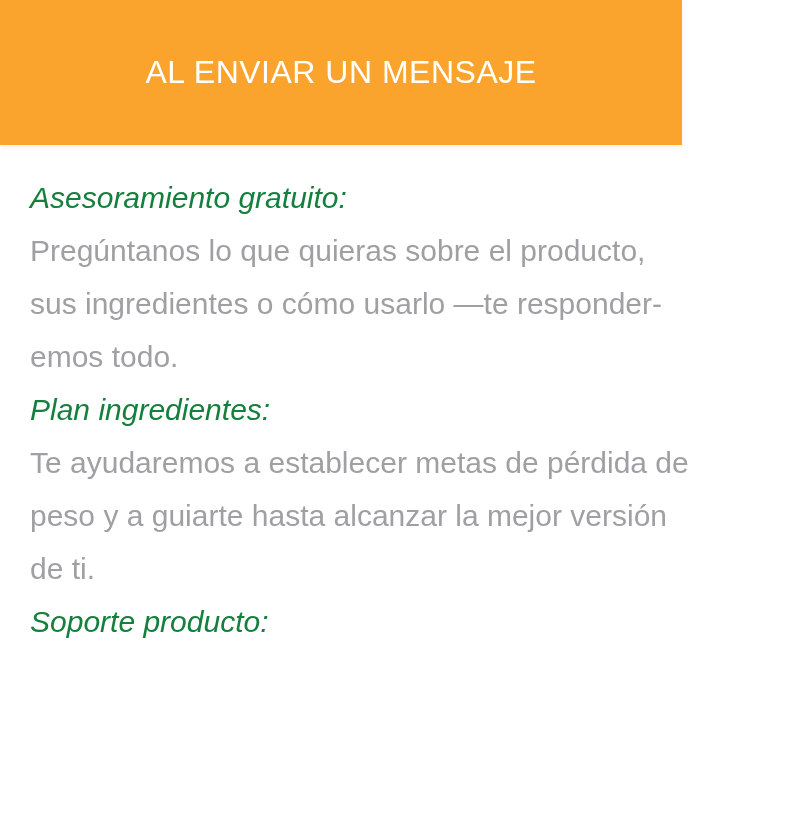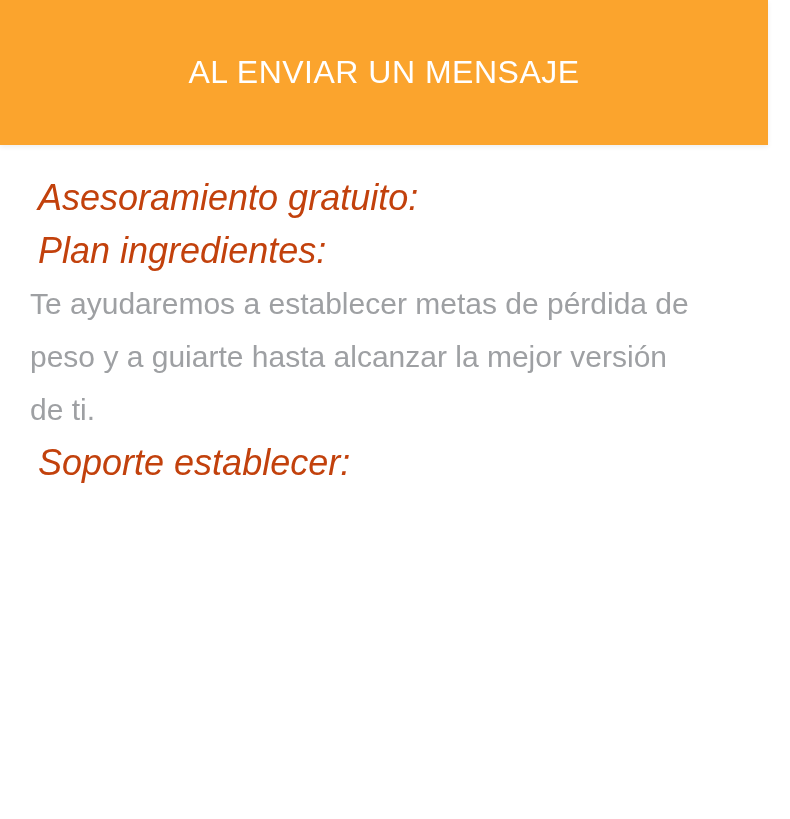--- a/index.html
+++ b/index.html
@@ -7,21 +7,21 @@
     padding: 0;
   }
   body {
     width: 790px;
     height: 819px;
     background: #ffffff;
     font-family: "Liberation Sans", "DejaVu Sans", sans-serif;
     overflow: hidden;
   }
   .banner {
-    width: 768px;
+    width: 682px;
     height: 145px;
     background: #FBA42D;
     display: flex;
     flex-direction: column;
     align-items: center;
     justify-content: center;
     box-shadow: 0 2px 5px rgba(0,0,0,0.07);
   }
   .banner-line {
     color: #ffffff;
@@ -29,27 +29,26 @@
     line-height: 53px;
     letter-spacing: 0.5px;
     font-weight: 400;
     text-align: center;
     white-space: nowrap;
   }
   .content {
     padding: 26px 30px 0 30px;
   }
   .benefit-heading {
-    color: #c2410c;
+    color: #15803d;
     font-style: italic;
-    font-size: 36px;
+    font-size: 30px;
     line-height: 53px;
     font-weight: 400;
     white-space: nowrap;
-    margin-left: 8px;
   }
   .benefit-description {
     color: #9EA0A3;
     font-size: 30px;
     line-height: 53px;
     font-weight: 400;
     white-space: pre-line;
     margin: 0;
   }
 </style>
@@ -57,26 +56,29 @@
 <body>
 
 <div class="banner">
   <div class="banner-line">AL ENVIAR UN MENSAJE</div>
 </div>
 
 <div class="content">
 
   <div class="benefit-section">
     <div class="benefit-heading">Asesoramiento gratuito:</div>
+    <p class="benefit-description">Pregúntanos lo que quieras sobre el producto,
+sus ingredientes o cómo usarlo —te responder-
+emos todo.</p>
   </div>
 
   <div class="benefit-section">
     <div class="benefit-heading">Plan ingredientes:</div>
     <p class="benefit-description">Te ayudaremos a establecer metas de pérdida de
 peso y a guiarte hasta alcanzar la mejor versión
 de ti.</p>
   </div>
 
   <div class="benefit-section">
-    <div class="benefit-heading">Soporte establecer:</div>
+    <div class="benefit-heading">Soporte producto:</div>
   </div>
 
 </div>
 
 </body></html>

